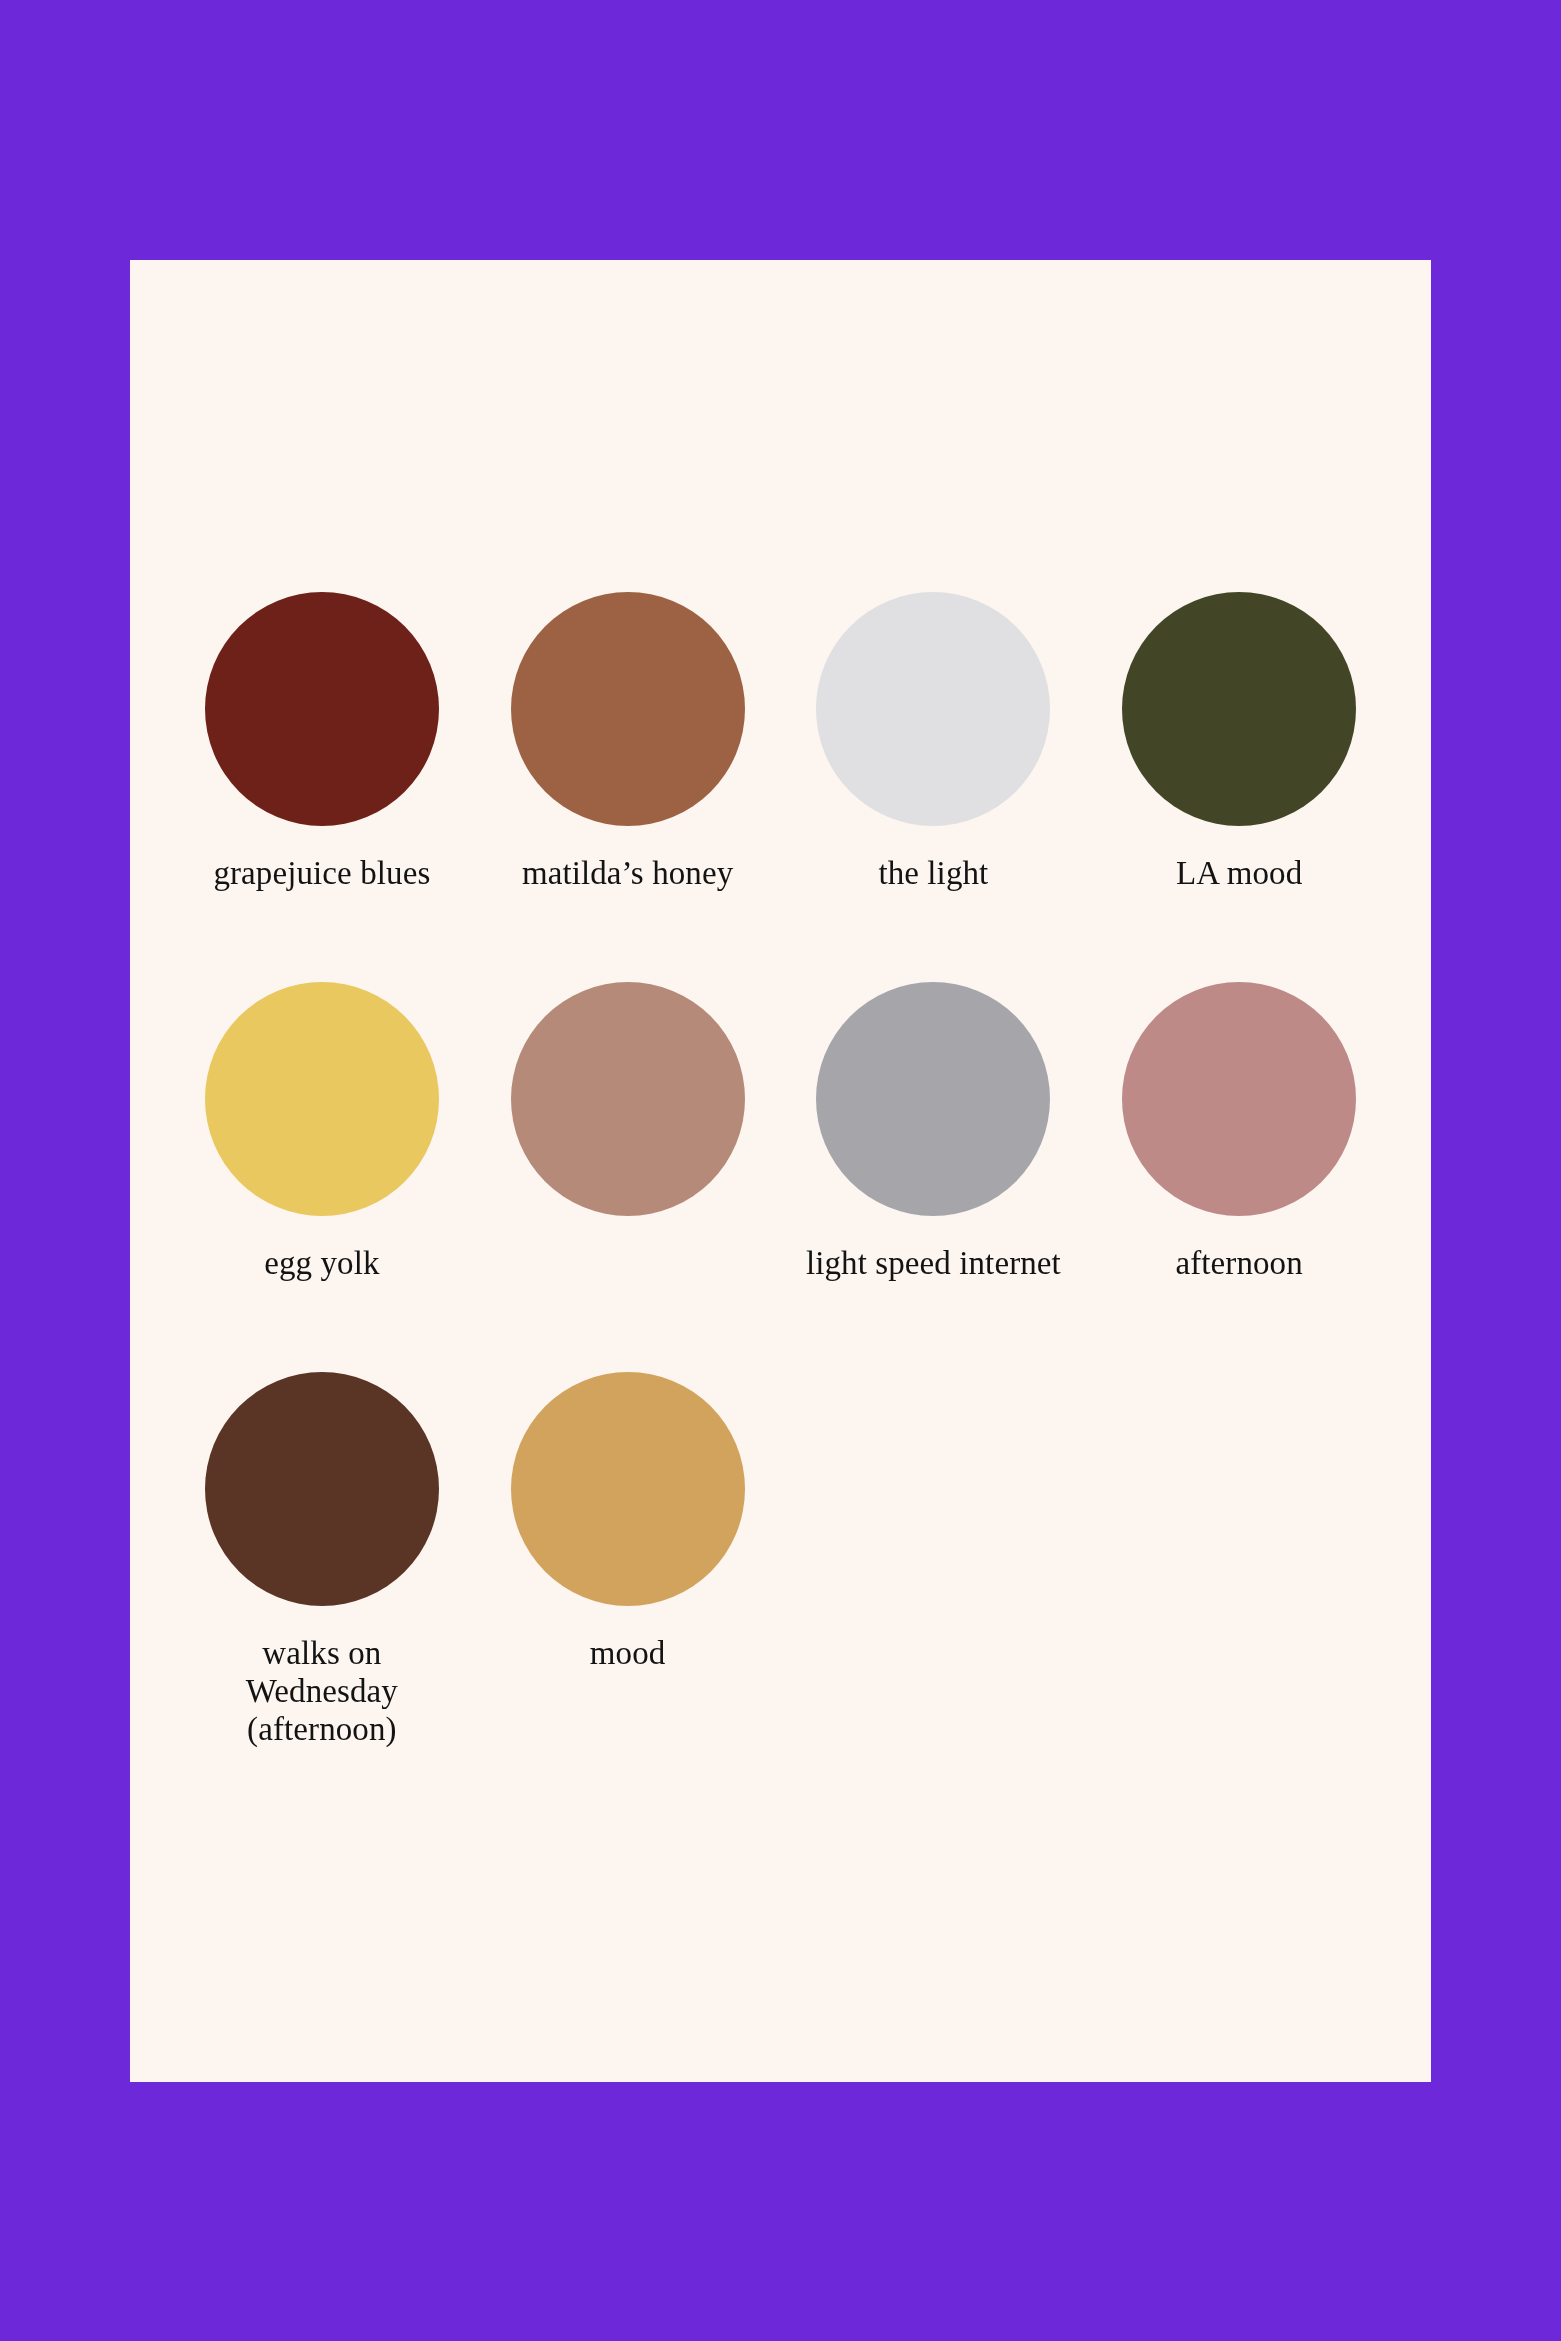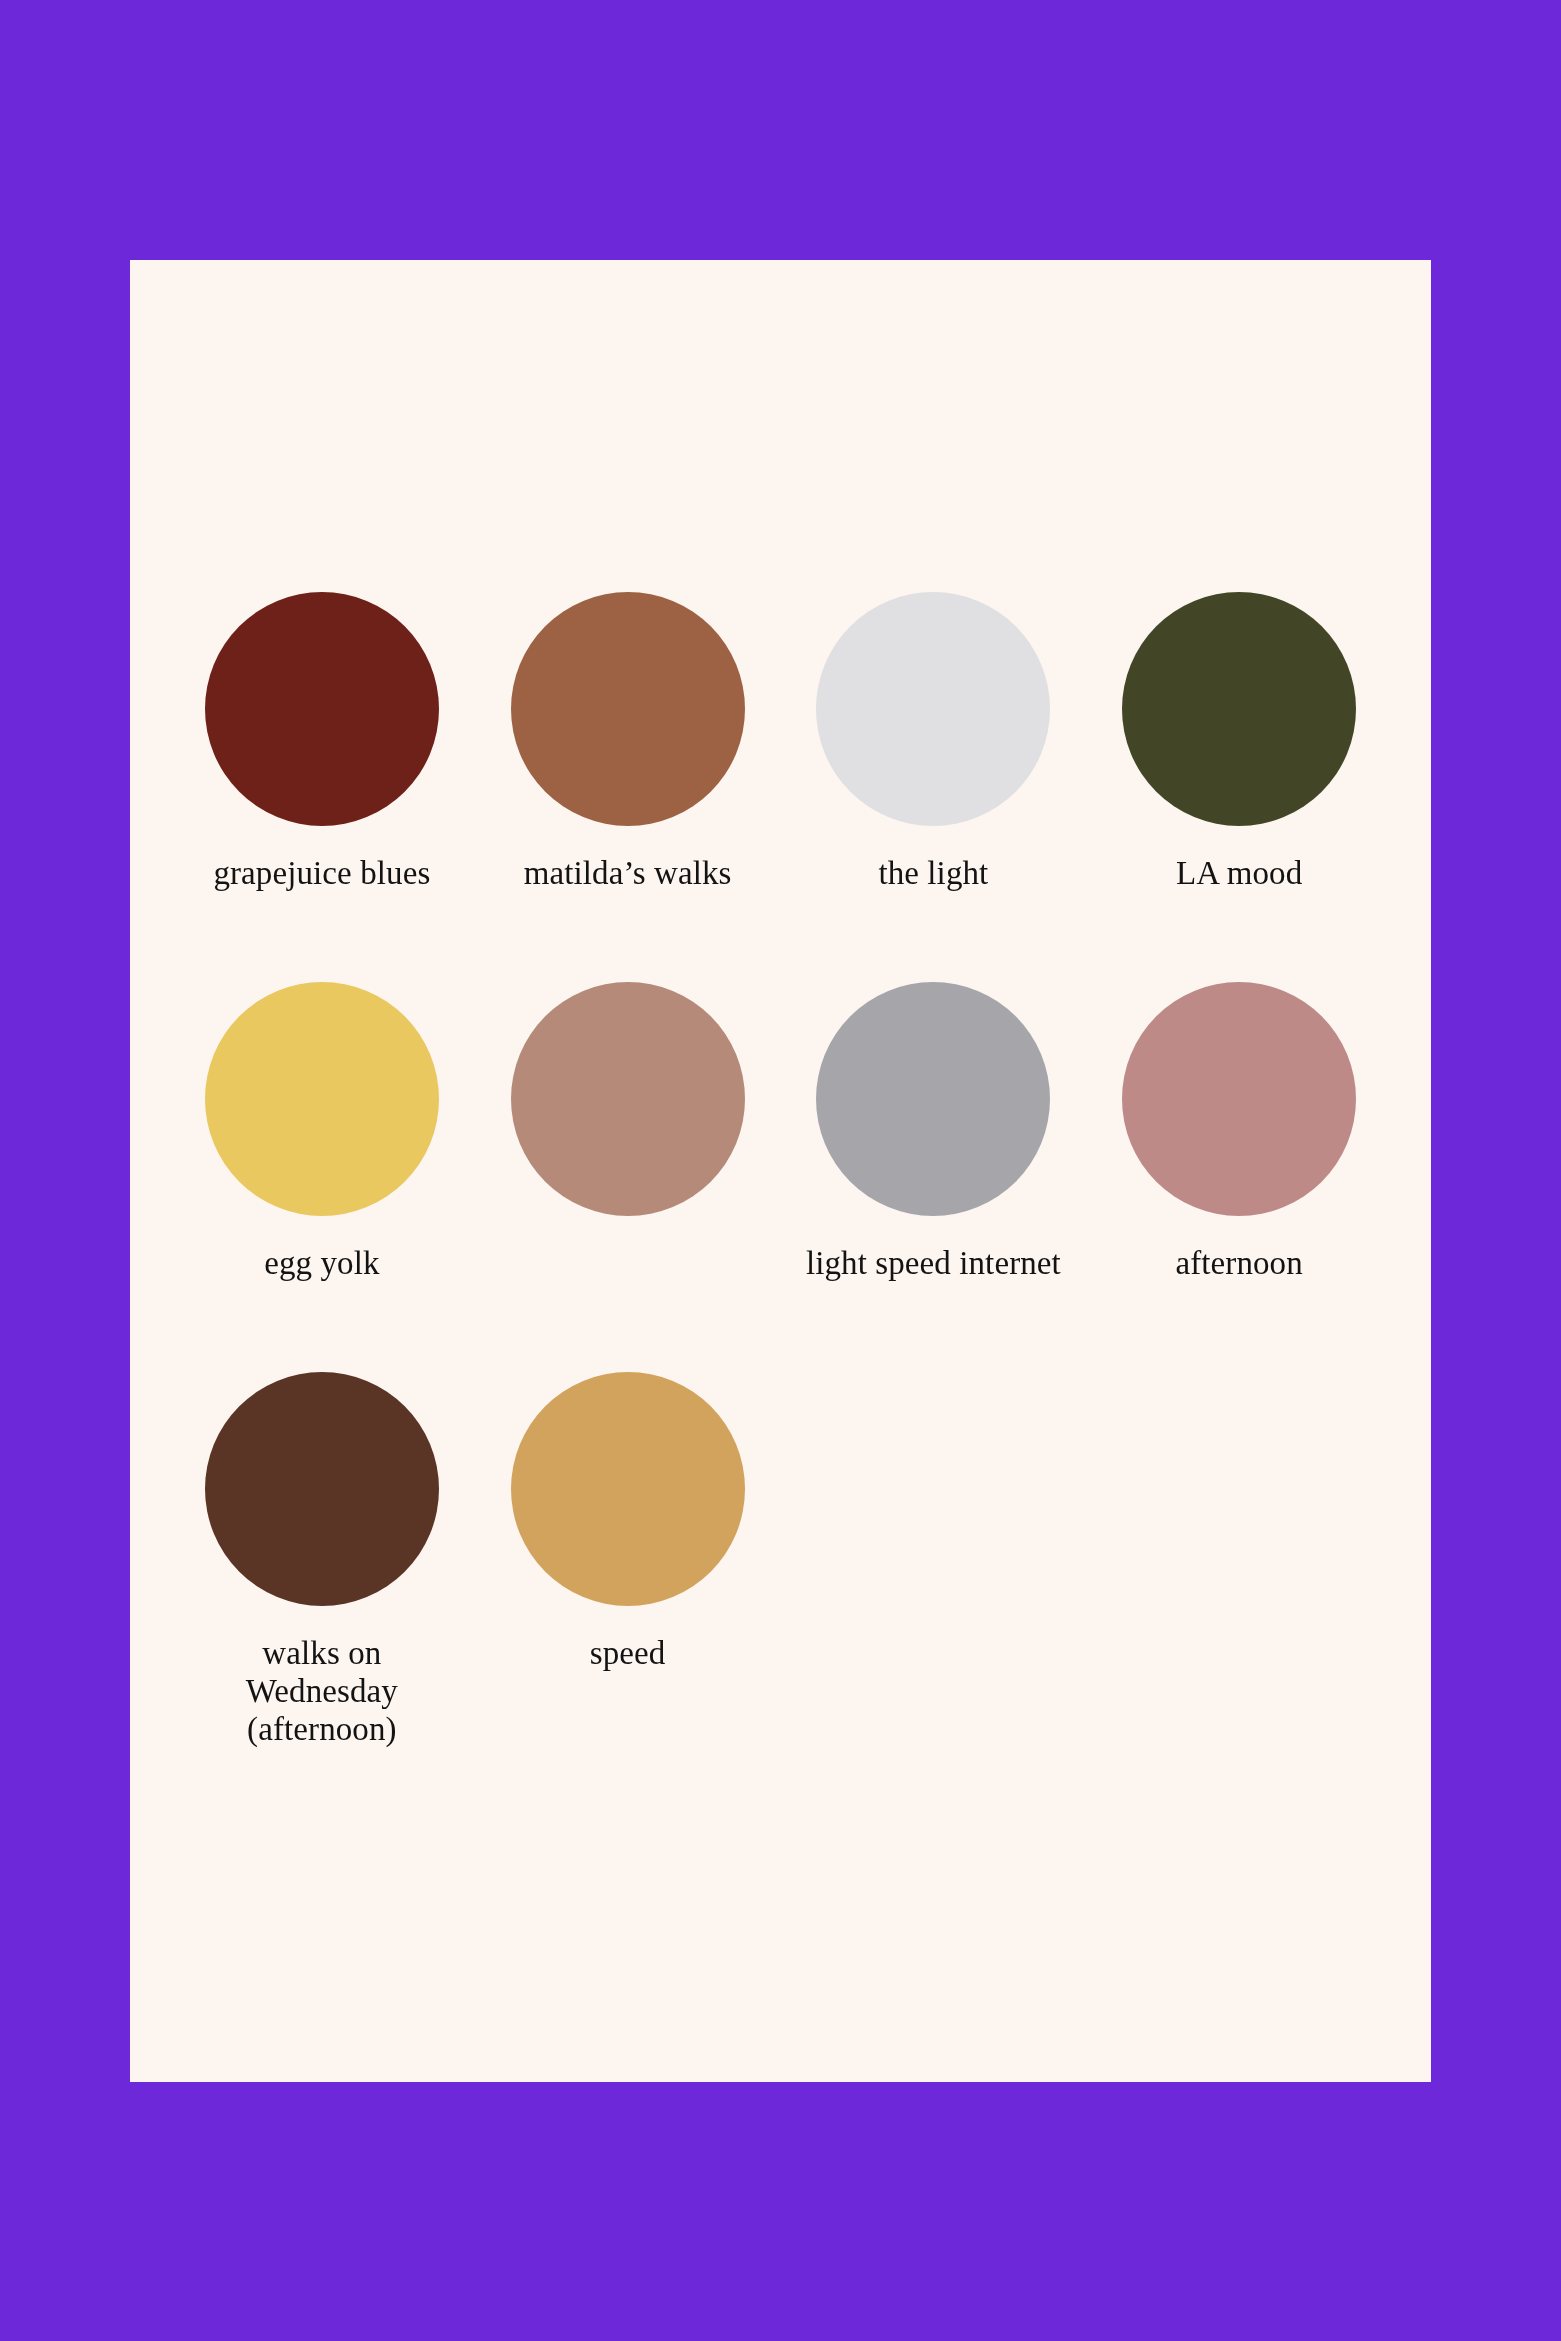--- a/index.html
+++ b/index.html
@@ -76,21 +76,21 @@
 
 <div id="poster-frame" style="background: #6d28d9; padding-left: 28px;">
   <div id="palette-card" style="background: rgb(252, 245, 240);">
     <div id="swatch-grid">
         <div class="swatch-cell">
           <div class="swatch-dot" style="background: rgb(110, 33, 25);"></div>
           <div class="swatch-label">grapejuice blues</div>
         </div>
         <div class="swatch-cell">
           <div class="swatch-dot" style="background: rgb(156, 98, 67);"></div>
-          <div class="swatch-label">matilda’s walks</div>
+          <div class="swatch-label">matilda’s honey</div>
         </div>
         <div class="swatch-cell">
           <div class="swatch-dot" style="background: rgb(224, 224, 226);"></div>
           <div class="swatch-label">the light</div>
         </div>
         <div class="swatch-cell">
           <div class="swatch-dot" style="background: rgb(66, 69, 38);"></div>
           <div class="swatch-label">LA mood</div>
         </div>
         <div class="swatch-cell">
@@ -108,18 +108,18 @@
           <div class="swatch-dot" style="background: rgb(190, 138, 136);"></div>
           <div class="swatch-label">afternoon</div>
         </div>
         <div class="swatch-cell">
           <div class="swatch-dot" style="background: rgb(90, 52, 36);"></div>
           <div class="swatch-label">walks on Wednesday
 (afternoon)</div>
         </div>
         <div class="swatch-cell">
           <div class="swatch-dot" style="background: rgb(210, 163, 92);"></div>
-          <div class="swatch-label">speed</div>
+          <div class="swatch-label">mood</div>
         </div>
       </div>
   </div>
 </div>
 
 
 </body></html>

